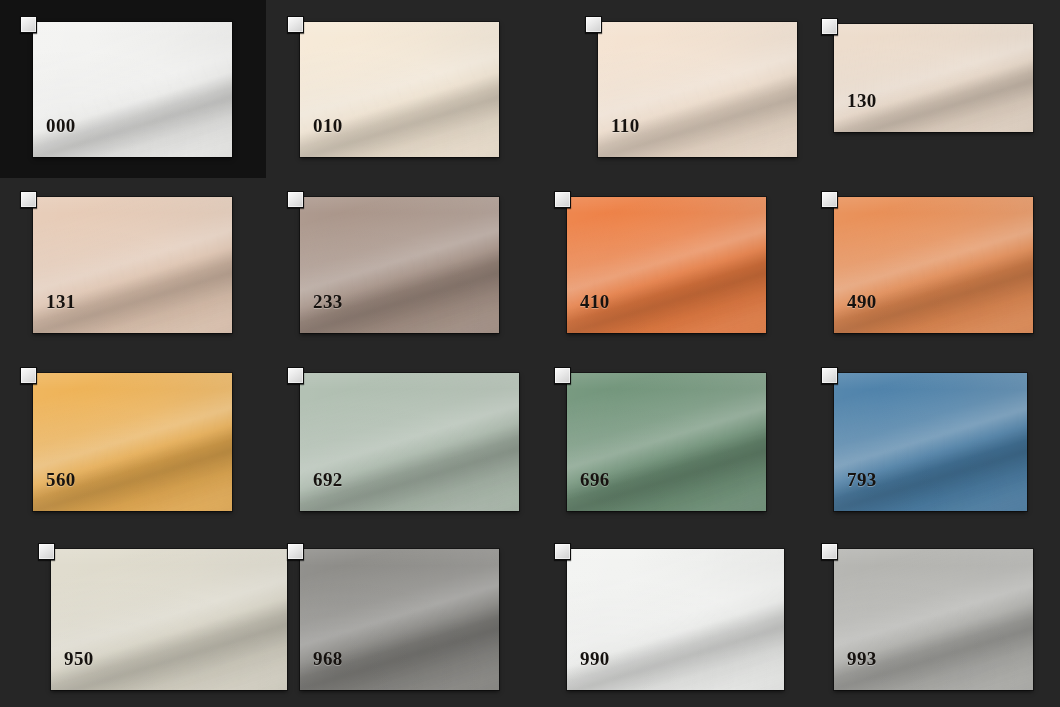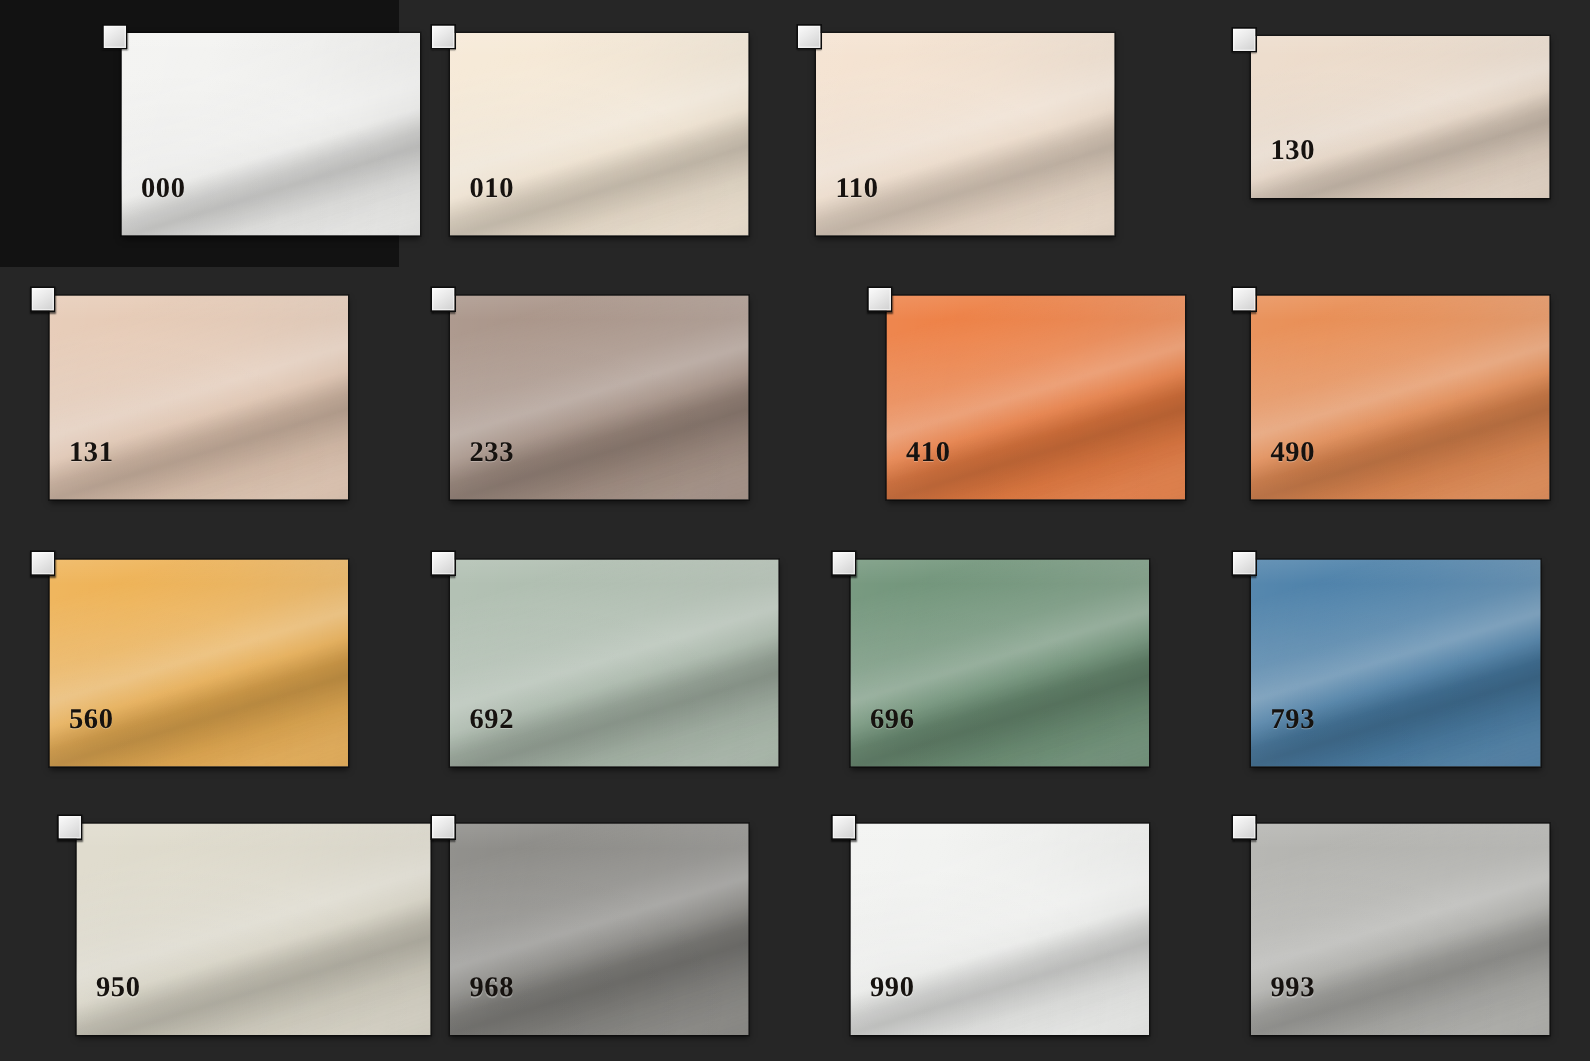--- a/index.html
+++ b/index.html
@@ -134,21 +134,21 @@
     box-shadow: inset 0 0 0 1px rgba(255,255,255,0.55), 0 1px 1px rgba(0,0,0,0.6);
     z-index: 5;
   }
 </style>
 </head>
 <body>
 
 <div id="app">
   <div class="selection-panel" style="left: 0px; top: 0px; width: 266px; height: 178px; background: rgb(18, 18, 18);"></div>
   <div class="swatch-grid">
-      <div class="swatch-cell" style="left: 33px; top: 22px; width: 199px; height: 135px; margin-left: 48px;">
+      <div class="swatch-cell" style="left: 33px; top: 22px; width: 199px; height: 135px;">
         <div class="swatch-plate">
           <div class="plate-base" style="background: rgb(243, 243, 241);"></div>
           <div class="plate-shade"></div>
           <div class="plate-fold"></div>
           <div class="plate-sheen"></div>
           <div class="plate-gloss"></div>
         </div>
         <div class="swatch-label">000</div>
         <div class="swatch-checkbox" style="left: -13px; top: -6px;"></div>
       </div>
@@ -156,21 +156,21 @@
         <div class="swatch-plate">
           <div class="plate-base" style="background: rgb(246, 233, 214);"></div>
           <div class="plate-shade"></div>
           <div class="plate-fold"></div>
           <div class="plate-sheen"></div>
           <div class="plate-gloss"></div>
         </div>
         <div class="swatch-label">010</div>
         <div class="swatch-checkbox" style="left: -13px; top: -6px;"></div>
       </div>
-      <div class="swatch-cell" style="left: 544px; top: 22px; width: 199px; height: 135px;">
+      <div class="swatch-cell" style="left: 598px; top: 22px; width: 199px; height: 135px;">
         <div class="swatch-plate">
           <div class="plate-base" style="background: rgb(244, 226, 208);"></div>
           <div class="plate-shade"></div>
           <div class="plate-fold"></div>
           <div class="plate-sheen"></div>
           <div class="plate-gloss"></div>
         </div>
         <div class="swatch-label">110</div>
         <div class="swatch-checkbox" style="left: -13px; top: -6px;"></div>
       </div>
@@ -200,21 +200,21 @@
         <div class="swatch-plate">
           <div class="plate-base" style="background: rgb(168, 147, 135);"></div>
           <div class="plate-shade"></div>
           <div class="plate-fold"></div>
           <div class="plate-sheen"></div>
           <div class="plate-gloss"></div>
         </div>
         <div class="swatch-label">233</div>
         <div class="swatch-checkbox" style="left: -13px; top: -6px;"></div>
       </div>
-      <div class="swatch-cell" style="left: 591px; top: 197px; width: 199px; height: 136px;">
+      <div class="swatch-cell" style="left: 567px; top: 197px; width: 199px; height: 136px;">
         <div class="swatch-plate">
           <div class="plate-base" style="background: rgb(237, 126, 66);"></div>
           <div class="plate-shade"></div>
           <div class="plate-fold"></div>
           <div class="plate-sheen"></div>
           <div class="plate-gloss"></div>
         </div>
         <div class="swatch-label">410</div>
         <div class="swatch-checkbox" style="left: -13px; top: -6px;"></div>
       </div>
@@ -288,21 +288,21 @@
         <div class="swatch-plate">
           <div class="plate-base" style="background: rgb(138, 137, 133);"></div>
           <div class="plate-shade"></div>
           <div class="plate-fold"></div>
           <div class="plate-sheen"></div>
           <div class="plate-gloss"></div>
         </div>
         <div class="swatch-label">968</div>
         <div class="swatch-checkbox" style="left: -13px; top: -6px;"></div>
       </div>
-      <div class="swatch-cell" style="left: 567px; top: 549px; width: 199px; height: 141px;">
+      <div class="swatch-cell" style="left: 567px; top: 549px; width: 217px; height: 141px;">
         <div class="swatch-plate">
           <div class="plate-base" style="background: rgb(242, 243, 241);"></div>
           <div class="plate-shade"></div>
           <div class="plate-fold"></div>
           <div class="plate-sheen"></div>
           <div class="plate-gloss"></div>
         </div>
         <div class="swatch-label">990</div>
         <div class="swatch-checkbox" style="left: -13px; top: -6px;"></div>
       </div>

